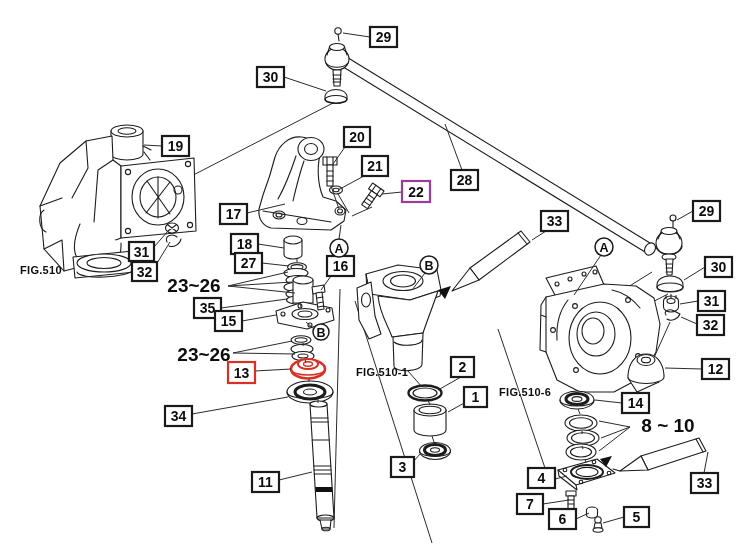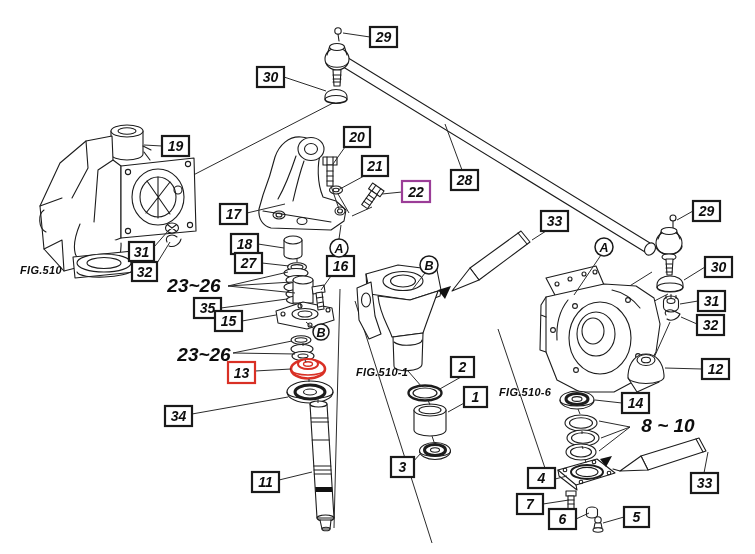--- a/index.html
+++ b/index.html
@@ -1,17 +1,17 @@
 <!DOCTYPE html>
 <html><head>
 <meta charset="utf-8">
 <style>
   html,body{margin:0;padding:0;background:#ffffff;}
   .stage{position:relative;width:751px;height:554px;background:#f9a8d4;overflow:hidden;
-         font-family:"Liberation Sans",sans-serif;font-style:italic;}
+         font-family:"Liberation Sans",sans-serif;}
   svg{display:block;}
   .ln{stroke:#1c1c1c;stroke-width:1.1;fill:none;stroke-linejoin:round;stroke-linecap:round;}
   .fw{fill:#ffffff;}
   .dk{fill:#111111;stroke:none;}
   .ldr{stroke:#2b2b2b;stroke-width:1;fill:none;}
   .red{stroke:#d93025;}
   .plabel rect{fill:#ffffff;stroke:#1a1a1a;stroke-width:2.2;}
   .plabel text{font-weight:bold;font-size:14px;fill:#0d0d0d;font-family:"Liberation Sans",sans-serif;}
   .plabel.selected rect{stroke:#d93025;}
   .plabel.marked rect{stroke:#9b3d97;}

